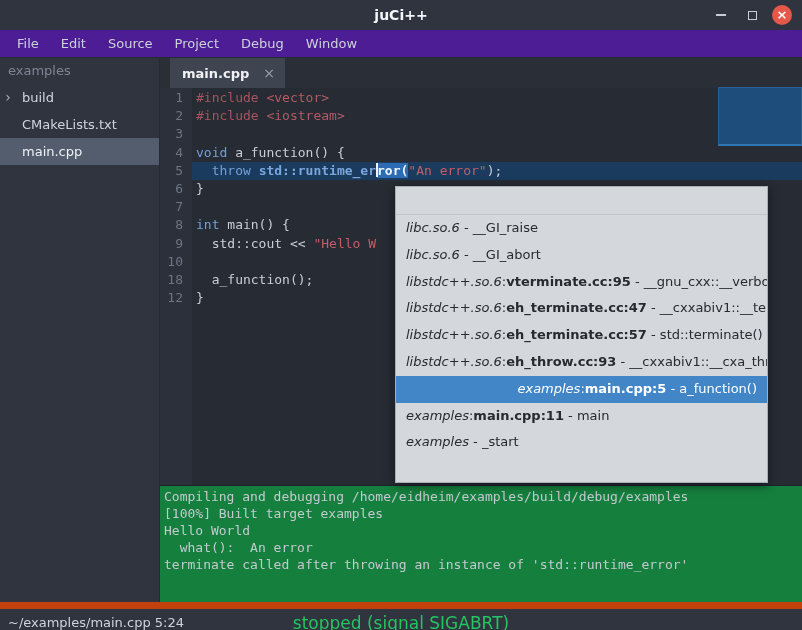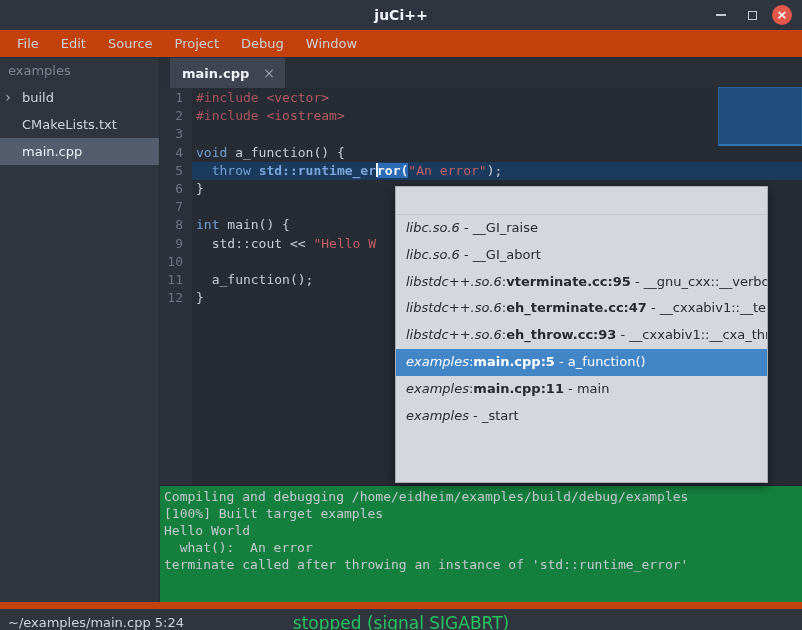--- a/index.html
+++ b/index.html
@@ -13,21 +13,21 @@
   .titlebar { position:absolute; top:0; left:0; width:802px; height:30px; background:#2f343f; }
   .title { position:absolute; left:0; right:0; top:0; height:30px; line-height:30px;
            text-align:center; color:#f4f6f9; font-size:14px; font-weight:600; }
   .win-controls { position:absolute; right:10px; top:0; height:30px; display:flex; align-items:center; gap:9px; }
   .wc { width:22px; height:22px; display:flex; align-items:center; justify-content:center; cursor:default; }
   .wc .bar { width:10px; height:2px; background:#c7ccd4; display:block; }
   .wc .sq  { width:9px; height:9px; border:1.5px solid #c7ccd4; display:block; }
   .wc.close { width:20px; height:20px; border-radius:50%; background:#e4584a; color:#fff;
               font-size:13px; line-height:20px; font-weight:bold; }
   
-  .menubar { position:absolute; top:30px; left:0; width:802px; height:28px; background:#c2410c;
+  .menubar { position:absolute; top:30px; left:0; width:802px; height:28px; background:#4c1d95;
              display:flex; align-items:stretch; padding-left:6px; border-bottom:1px solid #272c35; }
   .menu-item { color:#ccd2db; font-size:13px; line-height:27px; padding:0 11px; }
   
   .sidebar { position:absolute; top:58px; left:0; width:160px; height:544px; background:#2f343f;
              border-right:1px solid #262b33; }
   .side-header { height:26px; line-height:26px; padding-left:8px; color:#7e8592; font-size:13px; }
   .tree-item { height:27px; line-height:27px; display:flex; align-items:center; color:#cfd5de; font-size:13px; }
   .tree-item.selected { background:#545d6e; color:#eef1f5; }
   .expander { width:16px; text-align:center; color:#aab0ba; font-size:14px; display:inline-block; }
   .tree-label { padding-left:6px; }
@@ -59,21 +59,21 @@
   .console { position:absolute; top:427px; left:0; width:642px; height:117px; background:#15803d;
              border-top:1px solid #1e232b; padding:2px 0 0 4px; overflow:hidden; }
   .cline { height:17px; line-height:17px; white-space:pre; color:#c3c9d1; font-size:13px;
            font-family:"DejaVu Sans Mono", monospace; }
   
   .popup { position:absolute; left:395px; top:186px; width:373px; height:297px; background:#d4d7db;
            border:1px solid #a9aeb6; box-shadow:0 3px 10px rgba(0,0,0,0.45); z-index:20;
            font-size:13px; color:#272b31; overflow:hidden; }
   .popup-head { height:28px; border-bottom:1px solid #c2c6cc; }
   .prow { height:26.8px; line-height:26.8px; padding:0 10px; white-space:nowrap; overflow:hidden; }
-  .prow.selected { background:#4286c8; color:#ffffff; }
+  .prow.selected { background:#4286c8; color:#ffffff;text-align:right; }
   .pmod { font-style:italic; }
   .ploc { font-weight:bold; }
   
   .tooltip-box { position:absolute; left:718px; top:87px; width:84px; height:59px; background:#1e4d7b;
                  border:1px solid #2a6097; border-bottom:2px solid #2f76b5; z-index:15; }
   
   .statusbar { position:absolute; bottom:0; left:0; width:802px; height:28px; background:#2f343f;
                border-top:7px solid #c2410c; }
   .sb-left { position:absolute; left:8px; top:0; height:28px; line-height:28px; color:#ced3da; font-size:13px; }
   .sb-center { position:absolute; left:0; right:0; top:0; height:28px; line-height:28px;
@@ -138,21 +138,21 @@
           <div class="gnum">1</div>
           <div class="gnum">2</div>
           <div class="gnum">3</div>
           <div class="gnum">4</div>
           <div class="gnum">5</div>
           <div class="gnum">6</div>
           <div class="gnum">7</div>
           <div class="gnum">8</div>
           <div class="gnum">9</div>
           <div class="gnum">10</div>
-          <div class="gnum">11</div>
+          <div class="gnum">18</div>
           <div class="gnum">12</div>
         </div>
       <div class="code" id="code">
           <div class="code-line"><span class="tok pre">#include </span><span class="tok inc">&lt;vector&gt;</span></div>
           <div class="code-line"><span class="tok pre">#include </span><span class="tok inc">&lt;iostream&gt;</span></div>
           <div class="code-line"></div>
           <div class="code-line"><span class="tok kw">void</span><span class="tok pln"> a_function() {</span></div>
           <div class="code-line current"><span class="tok pln">  </span><span class="tok kw">throw</span><span class="tok pln"> </span><span class="tok type">std::runtime_er</span><span class="cursor"></span><span class="tok selhl">ror(</span><span class="tok str">"An error"</span><span class="tok pln">);</span></div>
           <div class="code-line"><span class="tok pln">}</span></div>
           <div class="code-line"></div>
@@ -171,20 +171,21 @@
         <div class="cline">terminate called after throwing an instance of 'std::runtime_error'</div>
       </div>
   </div>
 
   <div class="popup" id="popup">
       <div class="popup-head"></div>
       <div class="prow"><span class="pmod">libc.so.6</span><span class="psym"> - __GI_raise</span></div>
       <div class="prow"><span class="pmod">libc.so.6</span><span class="psym"> - __GI_abort</span></div>
       <div class="prow"><span class="pmod">libstdc++.so.6</span><span class="psep">:</span><span class="ploc">vterminate.cc:95</span><span class="psym"> - __gnu_cxx::__verbos</span></div>
       <div class="prow"><span class="pmod">libstdc++.so.6</span><span class="psep">:</span><span class="ploc">eh_terminate.cc:47</span><span class="psym"> - __cxxabiv1::__term</span></div>
+      <div class="prow"><span class="pmod">libstdc++.so.6</span><span class="psep">:</span><span class="ploc">eh_terminate.cc:57</span><span class="psym"> - std::terminate()</span></div>
       <div class="prow"><span class="pmod">libstdc++.so.6</span><span class="psep">:</span><span class="ploc">eh_throw.cc:93</span><span class="psym"> - __cxxabiv1::__cxa_thro</span></div>
       <div class="prow selected"><span class="pmod">examples</span><span class="psep">:</span><span class="ploc">main.cpp:5</span><span class="psym"> - a_function()</span></div>
       <div class="prow"><span class="pmod">examples</span><span class="psep">:</span><span class="ploc">main.cpp:11</span><span class="psym"> - main</span></div>
       <div class="prow"><span class="pmod">examples</span><span class="psym"> - _start</span></div>
     </div>
 
   <div class="tooltip-box"></div>
 
   <div class="statusbar">
     <div class="sb-left">~/examples/main.cpp 5:24</div>

